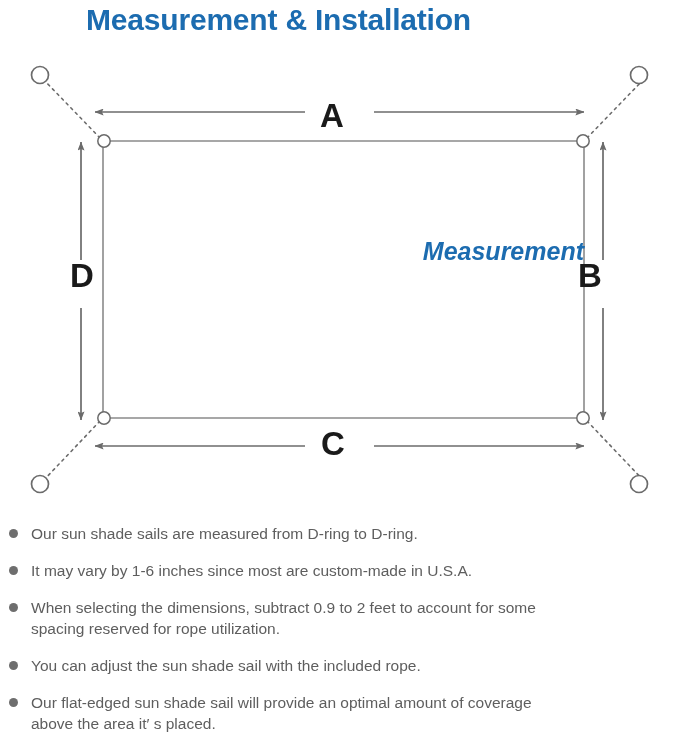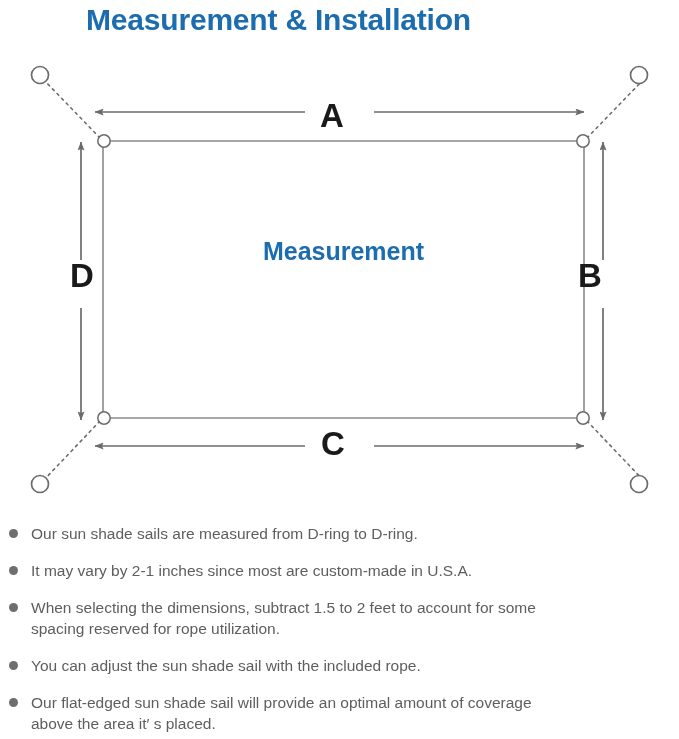--- a/index.html
+++ b/index.html
@@ -60,22 +60,23 @@
   #label-A { left: 320px; top: 53px; }
   #label-B { left: 578px; top: 213px; }
   #label-C { left: 321px; top: 381px; }
   #label-D { left: 70px; top: 213px; }
 
   .center-block {
     position: absolute;
     left: 103px;
     top: 189px;
     width: 481px;
-    text-align: center;
+    text-align: right;
     pointer-events: none;
+    font-style: italic;
   }
   .center-title {
     font-size: 25px;
     font-weight: bold;
     color: #1c6cb0;
     line-height: 32px;
   }
   .center-sub {
     margin-top: 6px;
     font-size: 14.5px;
@@ -175,25 +176,25 @@
     </div>
   </div>
 
   <div id="notes">
     <div class="note">
       <span class="bullet"></span>
       <span class="note-text">Our sun shade sails are measured from D-ring to D-ring.</span>
     </div>
     <div class="note">
       <span class="bullet"></span>
-      <span class="note-text">It may vary by 2-1 inches since most are custom-made in U.S.A.</span>
-    </div>
-    <div class="note">
-      <span class="bullet"></span>
-      <span class="note-text">When selecting the dimensions, subtract 1.5 to 2 feet to account for some spacing reserved for rope utilization.</span>
+      <span class="note-text">It may vary by 1-6 inches since most are custom-made in U.S.A.</span>
+    </div>
+    <div class="note">
+      <span class="bullet"></span>
+      <span class="note-text">When selecting the dimensions, subtract 0.9 to 2 feet to account for some spacing reserved for rope utilization.</span>
     </div>
     <div class="note">
       <span class="bullet"></span>
       <span class="note-text">You can adjust the sun shade sail with the included rope.</span>
     </div>
     <div class="note">
       <span class="bullet"></span>
       <span class="note-text">Our flat-edged sun shade sail will provide an optimal amount of coverage above the area it′ s placed.</span>
     </div>
   </div>

